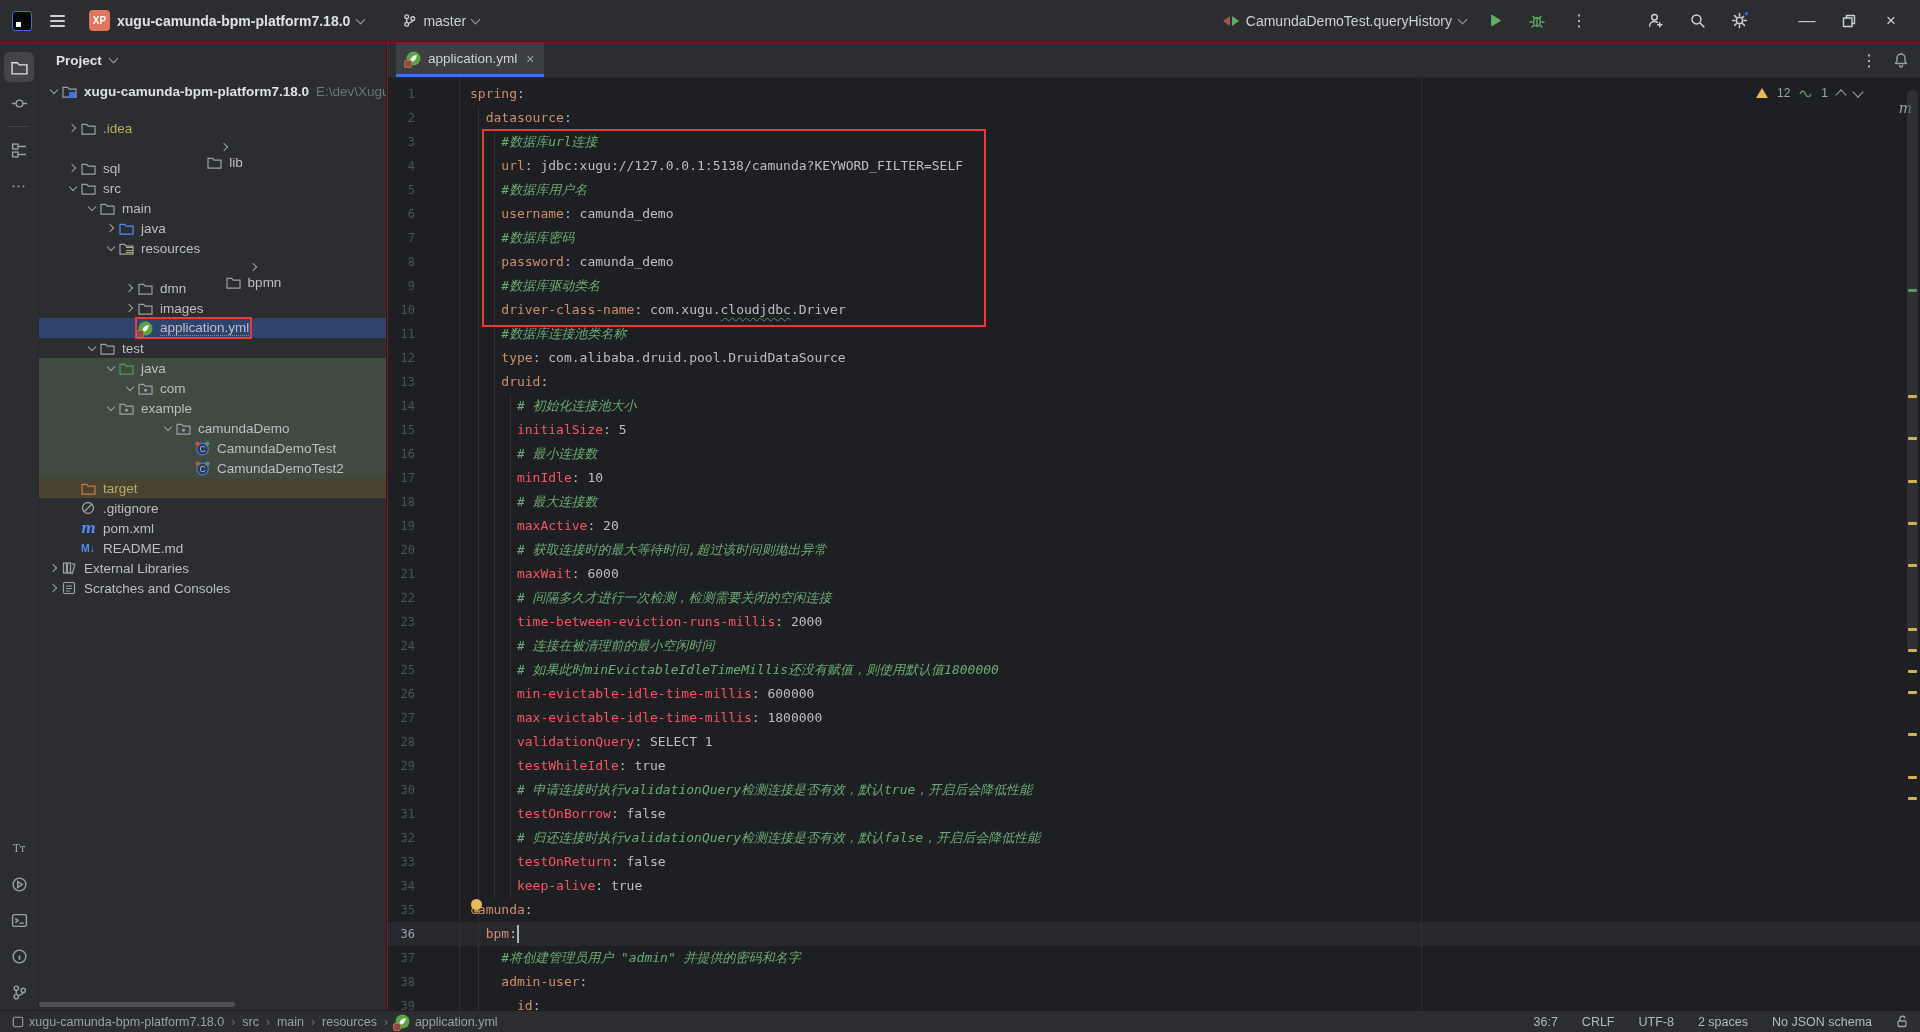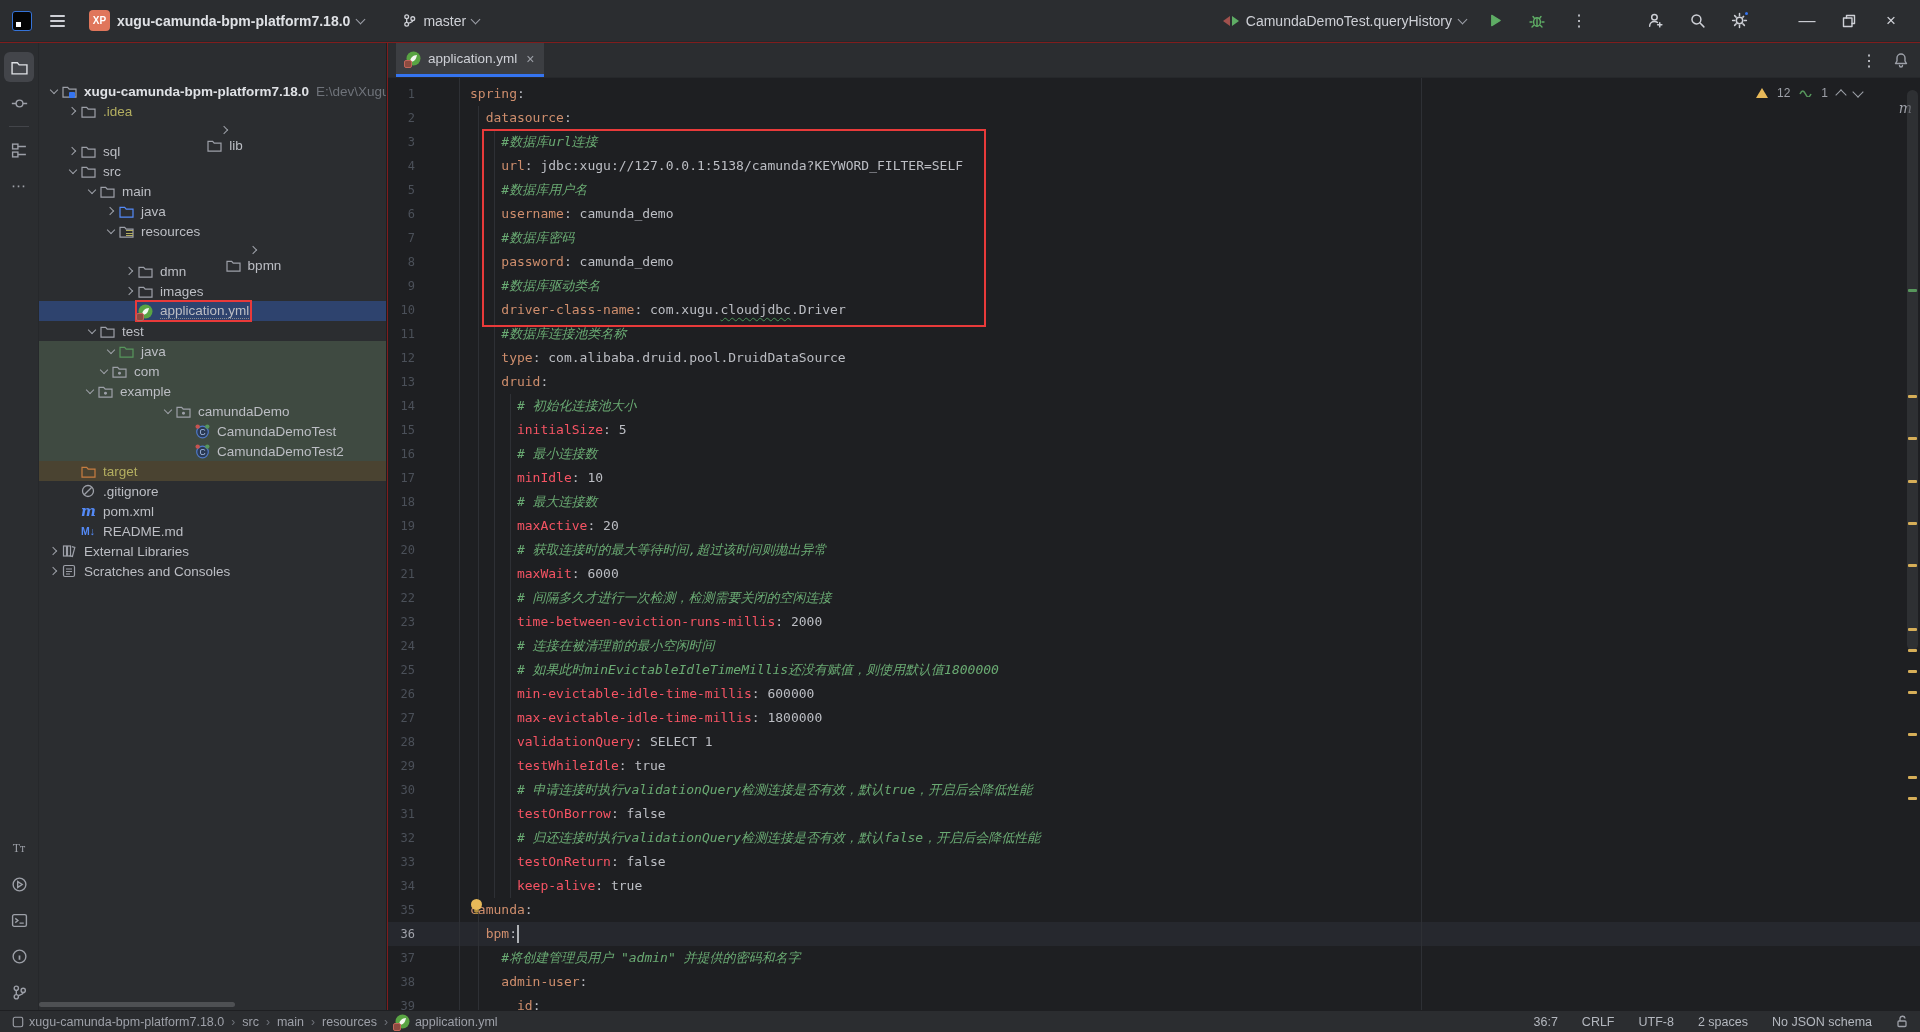--- a/index.html
+++ b/index.html
@@ -245,39 +245,43 @@
         <svg width="17" height="17" viewBox="0 0 16 16">
           <circle cx="5" cy="4" r="2"></circle>
           <circle cx="5" cy="12" r="2"></circle>
           <circle cx="11.5" cy="6" r="2"></circle>
           <path d="M5 6v4 M11.5 8c0 2-3 2-4.5 3"></path>
         </svg>
       </div>
     </div>
 
   <div class="project-panel">
+    <div class="pp-header">
+      <span>Project</span>
+      <span class="chev-down"></span>
+    </div>
     <div class="tree" id="tree">
         <div class="trow " style="padding-left: 6px;">
           <span class="chev">
             <span class="arr-open"></span>
           </span>
           <span class="inner">
             <span class="ticon">
               <span style="position:relative;display:inline-flex">
                 <svg width="15" height="13" viewBox="0 0 16 14">
                   <path d="M1 2.5h5l1.7 2H15v8.5H1z" fill="none" stroke="#9da0a8" stroke-width="1.3"></path>
                 </svg>
                 <span class="badge-blue"></span>
               </span>
             </span>
             <span class="tlabel bold">xugu-camunda-bpm-platform7.18.0</span>
           </span>
           <span class="extra">E:\dev\XuguD</span>
         </div>
-        <div class="trow " style="padding-left: 25px;">
+        <div class="trow " style="padding-left: 25px; margin-top: 17px;">
           <span class="chev">
             <span class="arr-closed"></span>
           </span>
           <span class="inner">
             <span class="ticon">
               <svg width="15" height="13" viewBox="0 0 16 14">
                 <path d="M1 2.5h5l1.7 2H15v8.5H1z" fill="none" stroke="#9da0a8" stroke-width="1.3"></path>
               </svg>
             </span>
             <span class="tlabel olive">.idea</span>
@@ -437,35 +441,35 @@
           </span>
           <span class="inner">
             <span class="ticon">
               <svg width="15" height="13" viewBox="0 0 16 14">
                 <path d="M1 2.5h5l1.7 2H15v8.5H1z" fill="none" stroke="#57965c" stroke-width="1.3"></path>
               </svg>
             </span>
             <span class="tlabel ">java</span>
           </span>
         </div>
-        <div class="trow test" style="padding-left: 56px;">
+        <div class="trow test" style="padding-left: 82px;">
           <span class="chev">
             <span class="arr-open"></span>
           </span>
           <span class="inner">
             <span class="ticon">
               <svg width="15" height="13" viewBox="0 0 16 14">
                 <path d="M1 2.5h5l1.7 2H15v8.5H1z" fill="none" stroke="#9da0a8" stroke-width="1.3"></path>
                 <circle cx="8" cy="9" r="1.6" fill="#9da0a8"></circle>
               </svg>
             </span>
             <span class="tlabel ">com</span>
           </span>
         </div>
-        <div class="trow test" style="padding-left: 42px;">
+        <div class="trow test" style="padding-left: 63px;">
           <span class="chev">
             <span class="arr-open"></span>
           </span>
           <span class="inner">
             <span class="ticon">
               <svg width="15" height="13" viewBox="0 0 16 14">
                 <path d="M1 2.5h5l1.7 2H15v8.5H1z" fill="none" stroke="#9da0a8" stroke-width="1.3"></path>
                 <circle cx="8" cy="9" r="1.6" fill="#9da0a8"></circle>
               </svg>
             </span>

